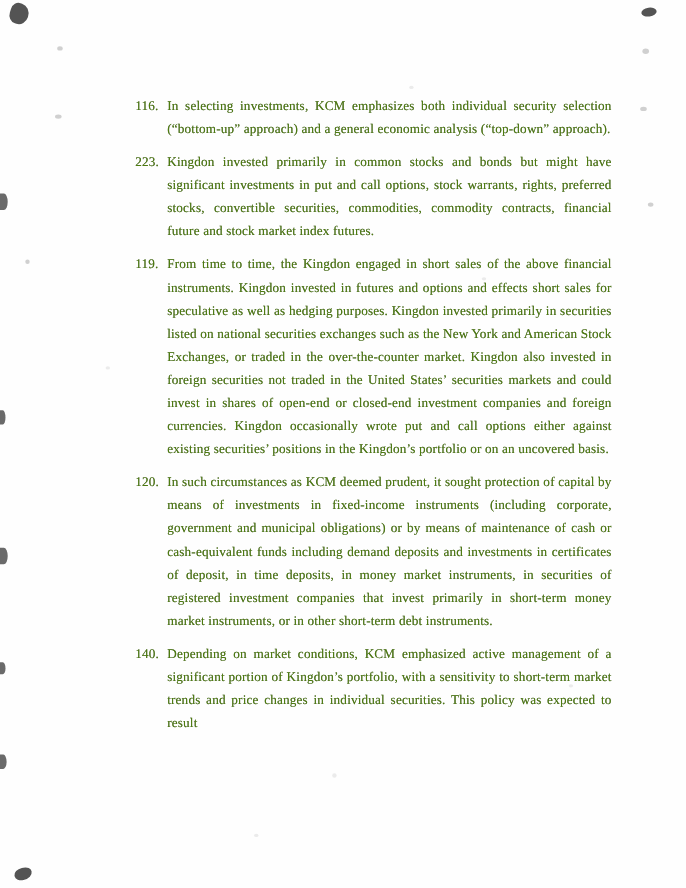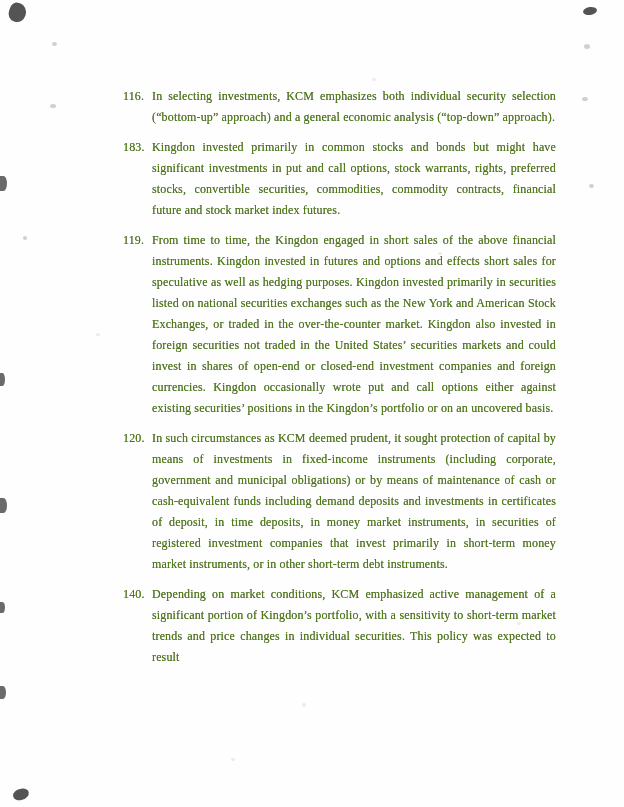--- a/index.html
+++ b/index.html
@@ -86,21 +86,21 @@
 
 
   <div class="doc-body">
 
     <div class="para">
       <span class="num">116.</span><span>In selecting investments, KCM emphasizes both individual security selection (“bottom-up” approach) and a general economic analysis (“top-down” approach).</span>
     </div>
 
 
     <div class="para">
-      <span class="num">183.</span><span>Kingdon invested primarily in common stocks and bonds but might have significant investments in put and call options, stock warrants, rights, preferred stocks, convertible securities, commodities, commodity contracts, financial future and stock market index futures.</span>
+      <span class="num">223.</span><span>Kingdon invested primarily in common stocks and bonds but might have significant investments in put and call options, stock warrants, rights, preferred stocks, convertible securities, commodities, commodity contracts, financial future and stock market index futures.</span>
     </div>
 
     <div class="para">
       <span class="num">119.</span><span>From time to time, the Kingdon engaged in short sales of the above financial instruments. Kingdon invested in futures and options and effects short sales for speculative as well as hedging purposes. Kingdon invested primarily in securities listed on national securities exchanges such as the New York and American Stock Exchanges, or traded in the over-the-counter market. Kingdon also invested in foreign securities not traded in the United States’ securities markets and could invest in shares of open-end or closed-end investment companies and foreign currencies. Kingdon occasionally wrote put and call options either against existing securities’ positions in the Kingdon’s portfolio or on an uncovered basis.</span>
     </div>
 
     <div class="para">
       <span class="num">120.</span><span>In such circumstances as KCM deemed prudent, it sought protection of capital by means of investments in fixed-income instruments (including corporate, government and municipal obligations) or by means of maintenance of cash or cash-equivalent funds including demand deposits and investments in certificates of deposit, in time deposits, in money market instruments, in securities of registered investment companies that invest primarily in short-term money market instruments, or in other short-term debt instruments.</span>
     </div>
 

